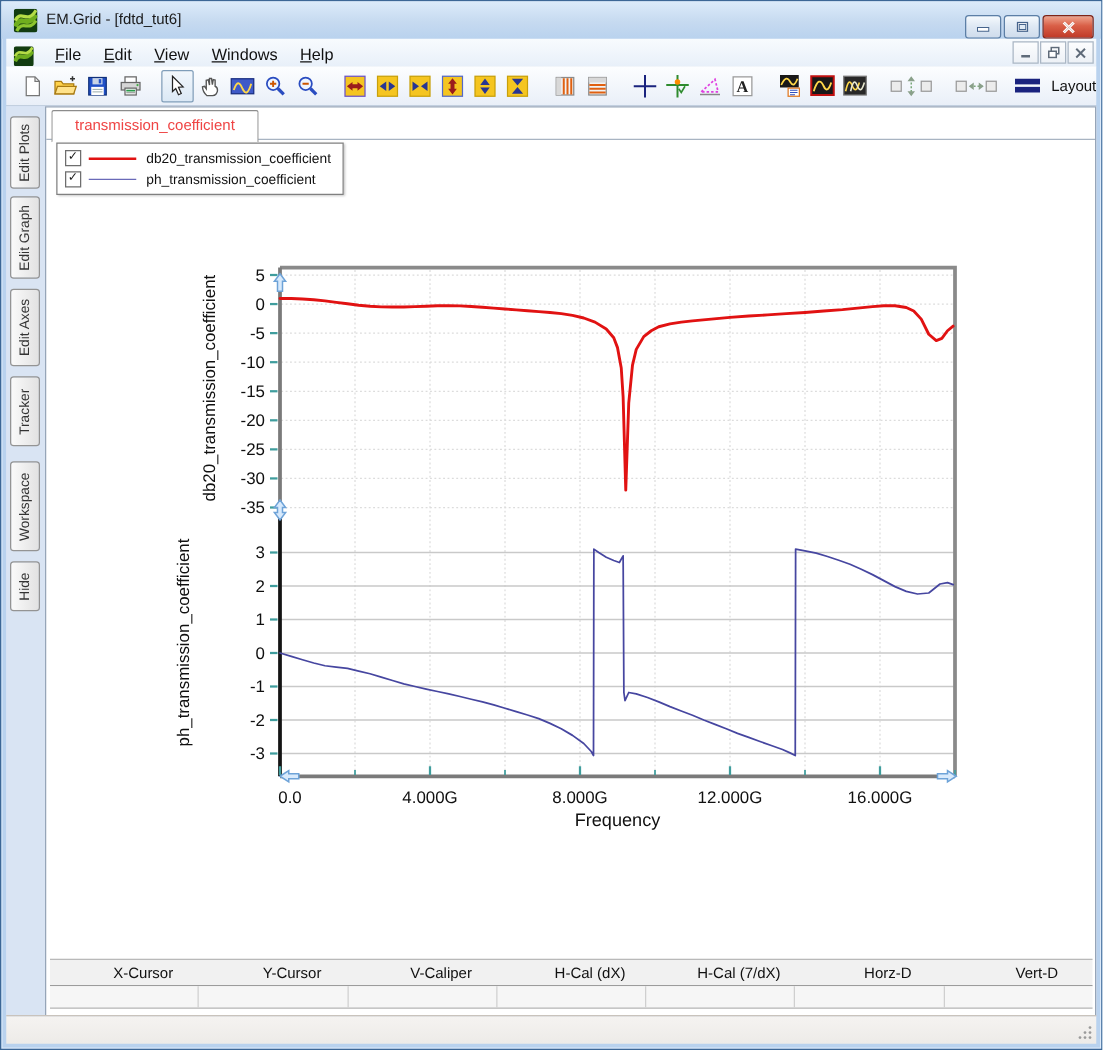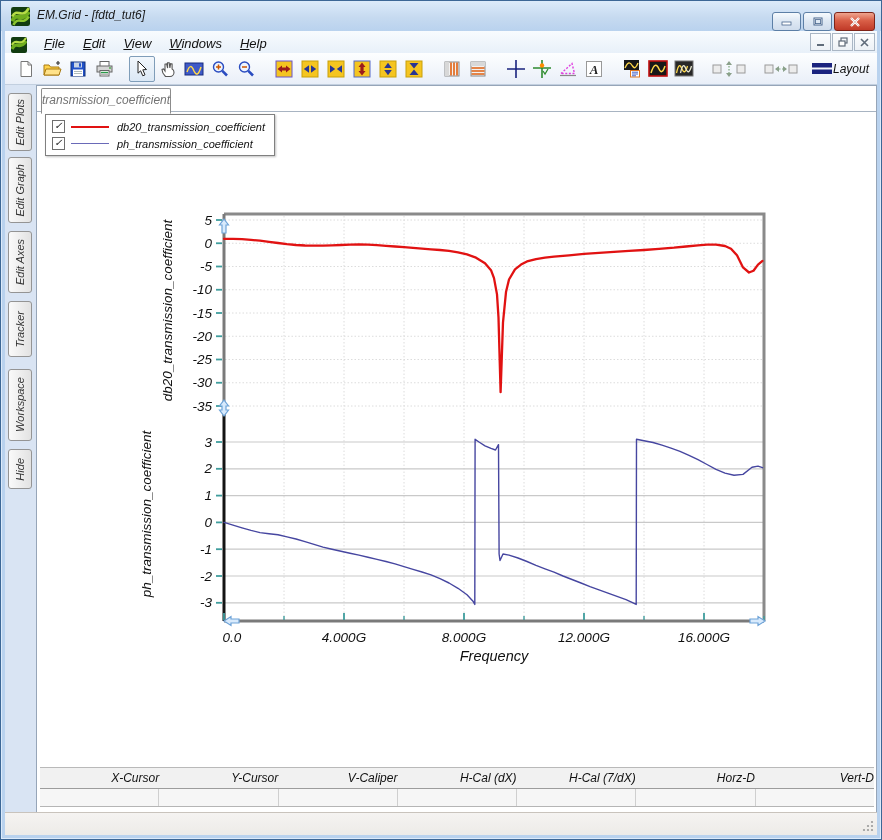--- a/index.html
+++ b/index.html
@@ -1,17 +1,17 @@
 <!DOCTYPE html>
 <html><head>
 <meta charset="utf-8">
 <style>
   html,body{margin:0;padding:0;background:#fff;}
   .app{position:relative;width:882px;height:840px;background:#b9d2ee;border:1px solid #3c6796;box-sizing:border-box;
-       font-family:"Liberation Sans",sans-serif;overflow:hidden;box-shadow:inset 0 0 0 1px #dceafa;font-style:italic;}
+       font-family:"Liberation Sans",sans-serif;overflow:hidden;box-shadow:inset 0 0 0 1px #dceafa;}
   
   .titlebar{position:absolute;top:0;left:0;right:0;height:30px;background:linear-gradient(#dcebfa,#c6daf0 55%,#b9d2ee);}
   .app-icon{position:absolute;left:10px;top:6px;width:19px;height:19px;}
   .title-text{position:absolute;left:36px;top:7px;font-size:12px;color:#1a1a1a;}
   .winbtns{position:absolute;top:11px;right:6px;display:flex;}
   .wbtn{width:29px;height:19px;border:1px solid #5c7fa6;border-radius:3px;margin-left:2px;
         background:linear-gradient(#f6fafd,#dfe9f4 45%,#cfdcec);display:flex;align-items:center;justify-content:center;box-sizing:border-box;}
   .wbtn.close{width:41px;background:linear-gradient(#efa58f,#d95f47 45%,#c03a28);border-color:#7e2418;}
   
   .menubar{position:absolute;top:30px;left:4px;right:4px;height:22px;background:linear-gradient(#f8fbfe,#e8f0f9);
@@ -23,43 +23,43 @@
         margin-left:1px;display:flex;align-items:center;justify-content:center;box-sizing:border-box;}
   
   .toolbar{position:absolute;top:52px;left:4px;right:4px;height:32px;background:linear-gradient(#fdfeff,#e9eff8);
            border-bottom:1px solid #c2cfdf;display:flex;align-items:center;padding-left:8px;box-sizing:border-box;overflow:hidden;}
   .tbtn{width:26px;height:26px;display:flex;align-items:center;justify-content:center;flex:0 0 auto;}
   .tbtn svg{display:block;}
   .tbtn.pressed{border:1px solid #7f9db9;border-radius:2px;background:linear-gradient(#f2f7fc,#dbe8f5);box-sizing:border-box;}
   .tgap{width:12px;flex:0 0 auto;}
   .tbtn.wide{width:40px;}
   .layout-btn{display:flex;align-items:center;flex:0 0 auto;margin-left:10px;}
-  .layout-label{font-size:12px;color:#111;margin-left:0;white-space:nowrap;}
+  .layout-label{font-size:12px;color:#111;margin-left:8px;white-space:nowrap;}
   
   .client{position:absolute;top:84px;left:4px;right:4px;bottom:26px;background:#d9e4f3;}
   .sidebar{position:absolute;left:0;top:0;width:31px;bottom:0;background:#d9e4f3;}
   .vtab{position:absolute;left:3px;width:24px;background:linear-gradient(90deg,#fafafa,#e2e2e2);
         border:1px solid #949494;border-radius:3px;display:flex;align-items:center;justify-content:center;box-sizing:border-box;}
   .vtab span{writing-mode:vertical-rl;transform:rotate(180deg);font-size:11px;color:#333;white-space:nowrap;}
   .mdi{position:absolute;left:31px;top:0;right:0;bottom:0;background:#fff;border:1px solid #96a5b8;box-sizing:border-box;}
   .tabline{position:absolute;left:0;right:0;top:25px;border-top:1px solid #a8b4c2;}
-  .doc-tab{position:absolute;left:4px;top:2px;height:24px;padding:0 0;background:#fff;border:1px solid #8c8c8c;
-           border-bottom:1px solid #fff;border-radius:2px 2px 0 0;font-size:12px;line-height:23px;color:#737373;z-index:11;}
+  .doc-tab{position:absolute;left:4px;top:2px;height:24px;padding:0 18px;background:#fff;border:1px solid #8c8c8c;
+           border-bottom:1px solid #fff;border-radius:2px 2px 0 0;font-size:12px;line-height:23px;color:#ef4444;z-index:11;}
   .legend{position:absolute;left:8px;top:28px;width:220px;background:#fff;border:1px solid #808080;
           box-shadow:1px 1px 2px rgba(0,0,0,.25);z-index:11;padding:3px 4px;}
   .leg-row{display:flex;align-items:center;height:17px;}
   .leg-check{width:11px;height:11px;border:1px solid #6e6e6e;background:#fff;font-size:10px;line-height:10px;
              text-align:center;color:#1a1a1a;margin:0 6px 0 2px;flex:0 0 auto;}
   .leg-line{width:38px;height:0;border-top:2px solid #000;margin-right:8px;flex:0 0 auto;}
   .leg-label{font-size:11px;color:#111;white-space:nowrap;}
   #plot{position:absolute;left:-35px;top:-84px;width:882px;height:700px;z-index:5;pointer-events:none;}
   
   .cursor-table{position:absolute;left:3px;right:2px;top:681px;z-index:11;}
   .ct-head{display:flex;height:20px;background:#f1f1f1;border-top:1px solid #b9b9b9;border-bottom:1px solid #9c9c9c;}
-  .ct-head div{flex:1;text-align:right;font-size:12px;line-height:20px;color:#111;padding-left:30px;}
+  .ct-head div{flex:1;text-align:center;font-size:12px;line-height:20px;color:#111;padding-left:30px;}
   .ct-row{display:flex;height:17px;background:#f6f6f6;border-bottom:1px solid #b5b5b5;}
   .ct-row div{flex:1;border-left:1px solid #cfcfcf;font-size:11px;}
   .ct-row div:first-child{border-left:none;}
   
   .statusbar{position:absolute;left:4px;right:4px;bottom:4px;height:22px;background:linear-gradient(#f5f3f1,#edebe8);
              border-top:1px solid #c9c3bc;}
   .grip{position:absolute;right:2px;bottom:2px;}
 </style>
 </head>
 <body>

